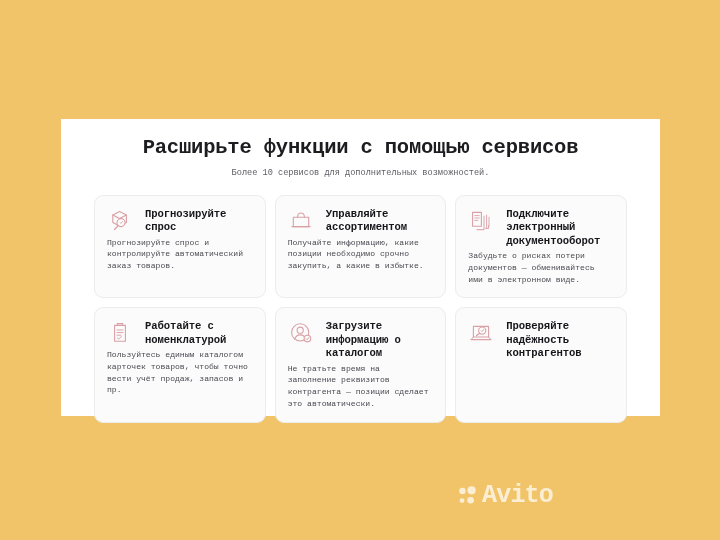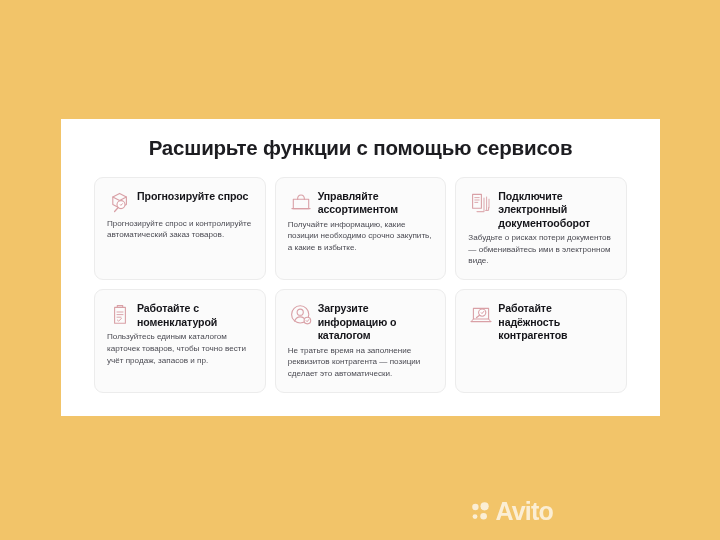--- a/index.html
+++ b/index.html
@@ -12,20 +12,21 @@
     overflow: hidden;
     background: #f2c469;
     font-family: "Liberation Sans", "DejaVu Sans", sans-serif;
     -webkit-font-smoothing: antialiased;
   }
 
   .stage {
     position: relative;
     width: 571px;
     height: 540px;
+    font-family: Liberation Mono, monospace;
   }
 
   
   .panel {
     position: absolute;
     left: 61px;
     top: 119px;
     width: 599px;
     height: 297px;
     background: #ffffff;
@@ -72,21 +73,21 @@
     box-sizing: border-box;
     padding: 11px 12px 12px 12px;
     min-height: 88px;
     display: flex;
     flex-direction: column;
   }
 
   .card-head {
     display: flex;
     align-items: flex-start;
-    gap: 4px;
+    gap: 12px;
   }
 
   .icon-wrap {
     flex: 0 0 auto;
     width: 26px;
     height: 26px;
     display: block;
     margin-top: 1px;
   }
   .icon-wrap svg {
@@ -109,21 +110,21 @@
     font-size: 8.1px;
     font-weight: normal;
     color: #4a4a52;
     line-height: 1.45;
   }
 
   
   .watermark {
     position: absolute;
     right: 18px;
-    bottom: 16px;
+    bottom: 32px;
     display: flex;
     align-items: center;
     gap: 5px;
     opacity: 0.72;
     pointer-events: none;
   }
   .wm-dots {
     display: block;
     width: 19px;
     height: 19px;
@@ -139,20 +140,21 @@
 </head>
 <body>
 
 <div class="stage">
 
   <div class="panel">
     <div class="panel-inner">
 
       <h1 class="heading">Расширьте функции с помощью сервисов</h1>
 
+      <p class="subheading">Более 10 сервисов для дополнительных возможностей.</p>
 
       <div class="grid">
 
         <div class="card">
           <div class="card-head">
             <span class="icon-wrap">
               <svg viewBox="0 0 26 26" fill="none" stroke="#d9a0a6" stroke-width="1.1" stroke-linecap="round" stroke-linejoin="round">
                 <path d="M12.6 3.4 L19.4 7.0 L19.4 14.4 L12.6 18.0 L5.8 14.4 L5.8 7.0 Z"></path>
                 <path d="M5.8 7.0 L12.6 10.6 L19.4 7.0"></path>
                 <path d="M12.6 10.6 L12.6 18.0"></path>
@@ -237,21 +239,21 @@
             <span class="icon-wrap">
               <svg viewBox="0 0 26 26" fill="none" stroke="#d9a0a6" stroke-width="1.1" stroke-linecap="round" stroke-linejoin="round">
                 <path d="M5.4 6.4 L20.6 6.4 L20.6 17.0 L5.4 17.0 Z"></path>
                 <path d="M3.2 19.6 L22.8 19.6" stroke-width="1.4"></path>
                 <path d="M5.4 17.0 L3.2 19.6 M20.6 17.0 L22.8 19.6" stroke-width="1"></path>
                 <circle cx="14.2" cy="10.6" r="3.6" fill="#ffffff"></circle>
                 <path d="M13.2 10.7 L14.0 11.6 L15.8 9.4" stroke-width="1"></path>
                 <path d="M11.6 13.2 L8.6 15.6" stroke-width="1.3"></path>
               </svg>
             </span>
-            <div class="card-title">Работайте надёжность контрагентов</div>
+            <div class="card-title">Проверяйте надёжность контрагентов</div>
           </div>
         </div>
 
       </div>
     </div>
   </div>
 
   <div class="watermark">
     <span class="wm-dots">
       <svg viewBox="0 0 19 19" fill="#ffffff">

